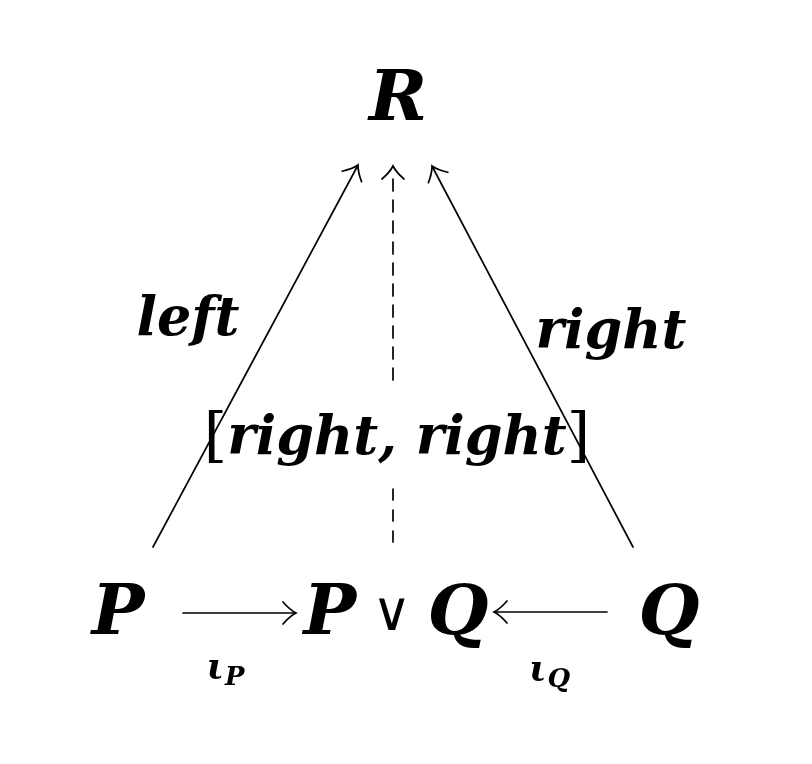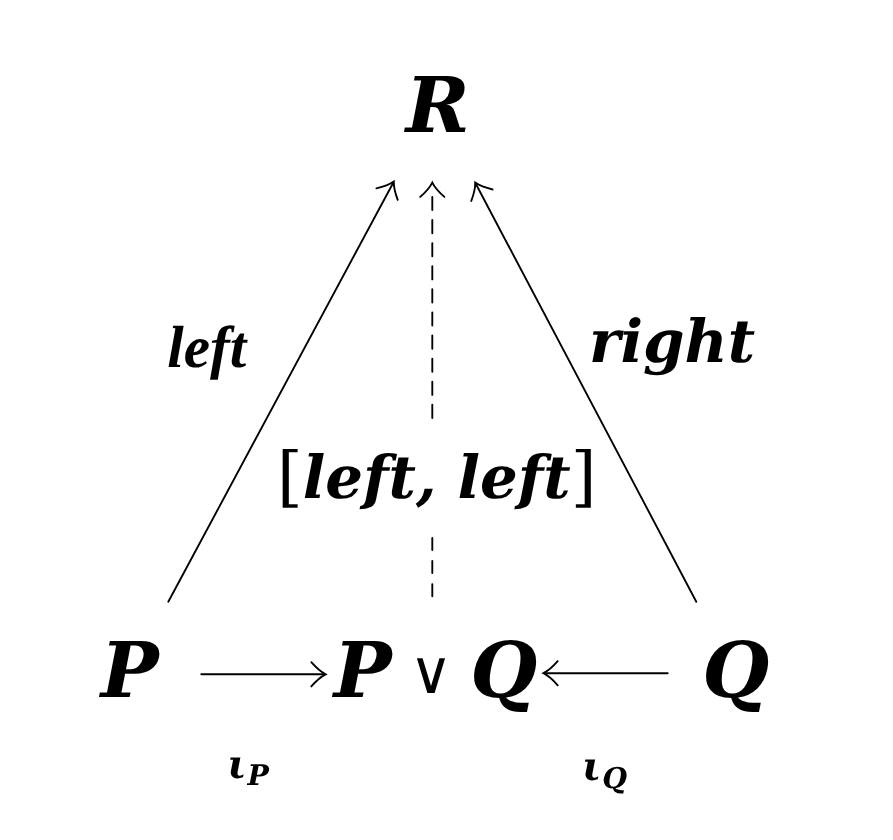--- a/index.html
+++ b/index.html
@@ -35,21 +35,21 @@
     top: 2px;
   }
   .edge-lbl { font-size: 54px; }
   .bracket {
     font-style: normal;
     font-weight: 400;
     font-size: 60px;
     position: relative;
     top: 1px;
   }
-  .iota { font-size: 36px; margin-top: 30px; }
+  .iota { font-size: 36px; }
   .iota sub {
     font-size: 0.72em;
     vertical-align: baseline;
     position: relative;
     top: 0.28em;
     left: 0.04em;
   }
 </style>
 </head>
 <body>
@@ -82,26 +82,26 @@
   <div class="lbl math node" style="left:118px; top:610px;">P</div>
 
   <div class="lbl node pvq" style="left:396px; top:610px;">
     <span class="math">P</span>
     <span class="vee">∨</span>
     <span class="math">Q</span>
   </div>
 
   <div class="lbl math node" style="left:669px; top:610px;">Q</div>
 
-  <div class="lbl math edge-lbl" style="left:188px; top:316px;font-family:Liberation Serif, serif;">left</div>
+  <div class="lbl math edge-lbl" style="left:188px; top:316px;">left</div>
 
-  <div class="lbl math edge-lbl" style="left:611px; top:310px;">right</div>
+  <div class="lbl math edge-lbl" style="left:611px; top:329px;">right</div>
 
   <div class="lbl edge-lbl" style="left:397px; top:433px;">
-    <span class="bracket">[</span><span class="math">left, left</span><span class="bracket">]</span>
+    <span class="bracket">[</span><span class="math">right, right</span><span class="bracket">]</span>
   </div>
 
   <div class="lbl math iota" style="left:225px; top:665px;">
     <span>ι</span><sub>P</sub>
   </div>
 
   <div class="lbl math iota" style="left:549px; top:667px;">
     <span>ι</span><sub>Q</sub>
   </div>
 

